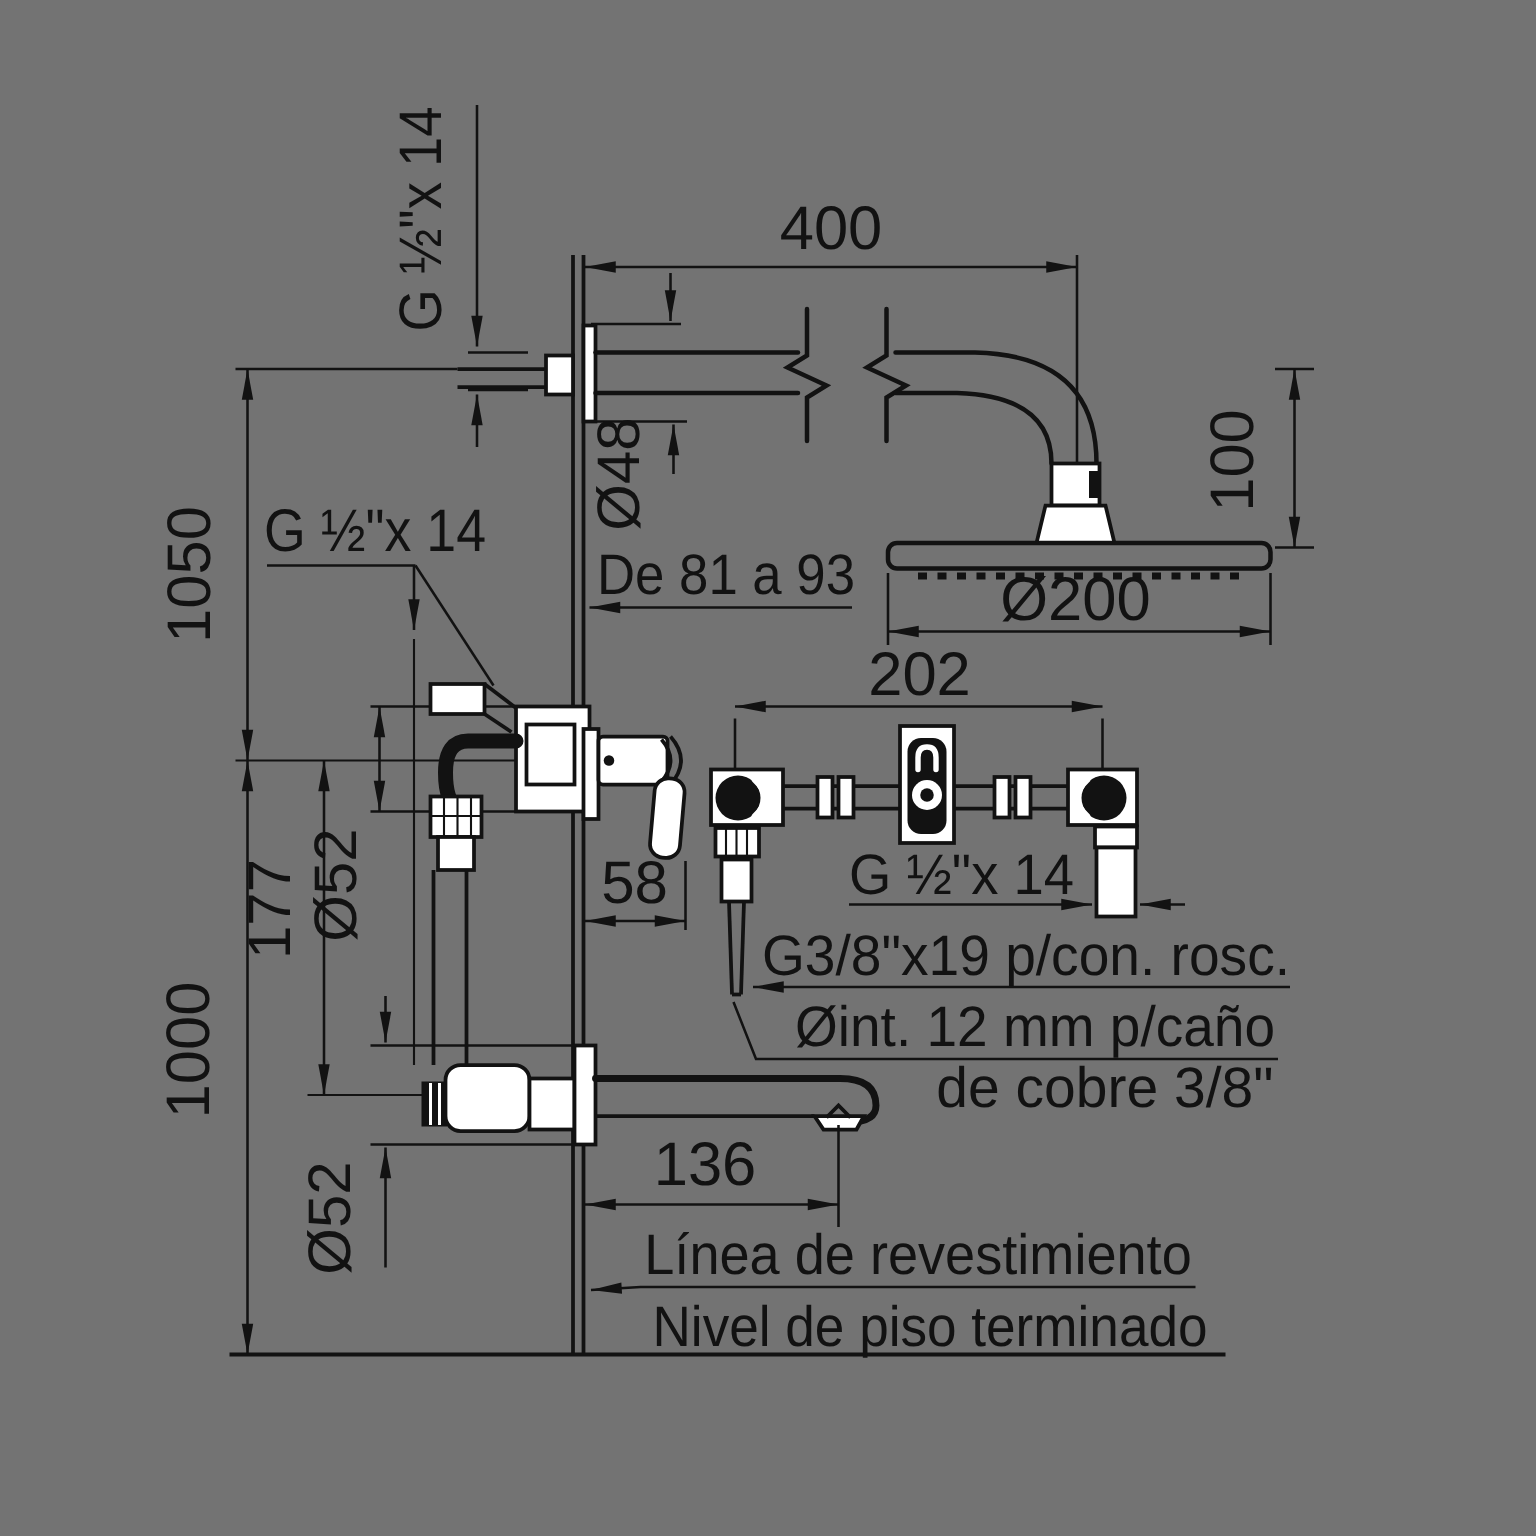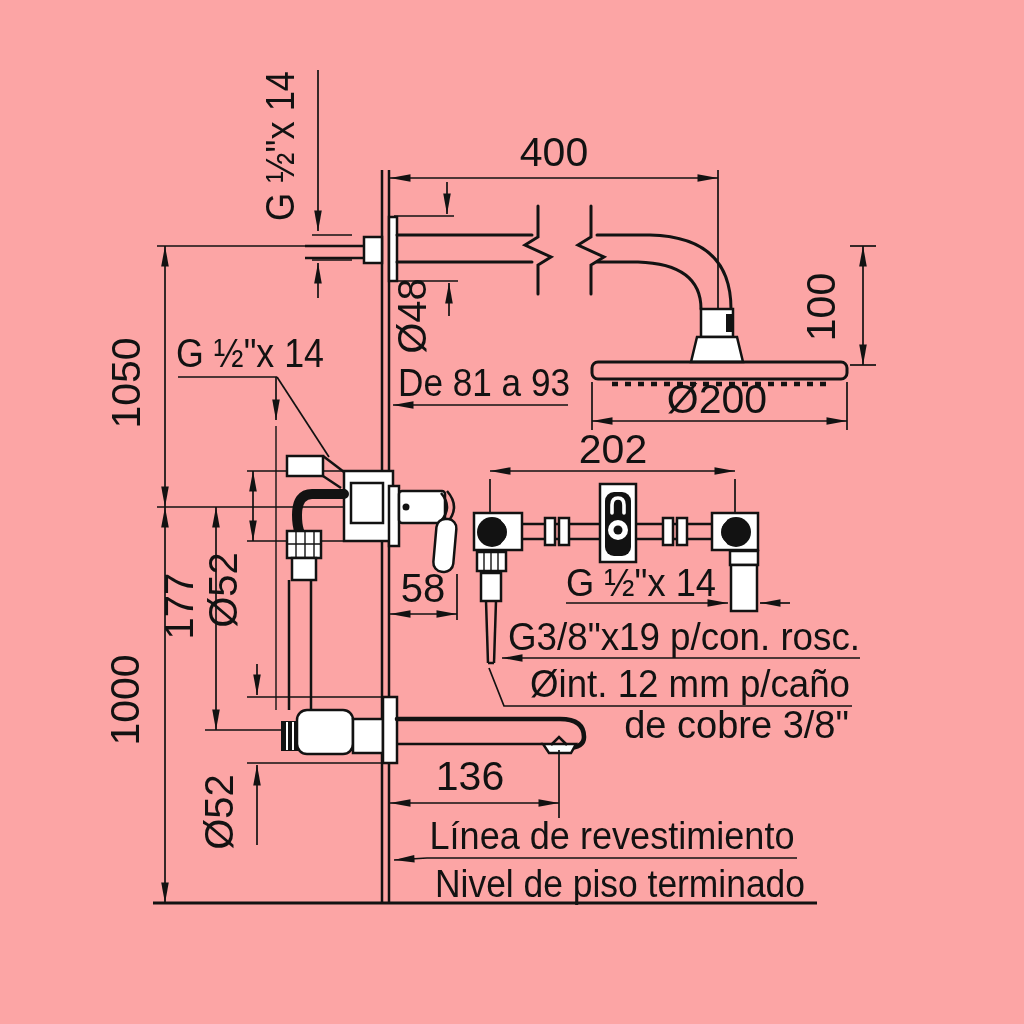--- a/index.html
+++ b/index.html
@@ -1,16 +1,16 @@
 <!DOCTYPE html>
 <html><head>
 <meta charset="utf-8">
 <style>
   html,body{margin:0;padding:0;background:#fff;}
-  .stage{width:1024px;height:1024px;position:relative;background:#fca5a5;overflow:hidden;}
+  .stage{width:1024px;height:1024px;position:relative;background:#737373;overflow:hidden;}
   svg{display:block;}
   text{font-family:"Liberation Sans","DejaVu Sans",sans-serif;fill:#121212;}
   .num{font-size:41px;}
   .num40{font-size:40px;}
   .lbl38{font-size:38px;}
   .obj{stroke:#121212;stroke-width:3;fill:none;stroke-linecap:round;}
   .obj2{stroke:#121212;stroke-width:2.5;fill:none;}
   .objw{stroke:#121212;stroke-width:2.5;fill:#fff;}
   .thick{stroke:#121212;stroke-width:4.6;fill:none;stroke-linecap:round;}
   .band{stroke:#121212;stroke-width:10;fill:none;stroke-linecap:round;}

